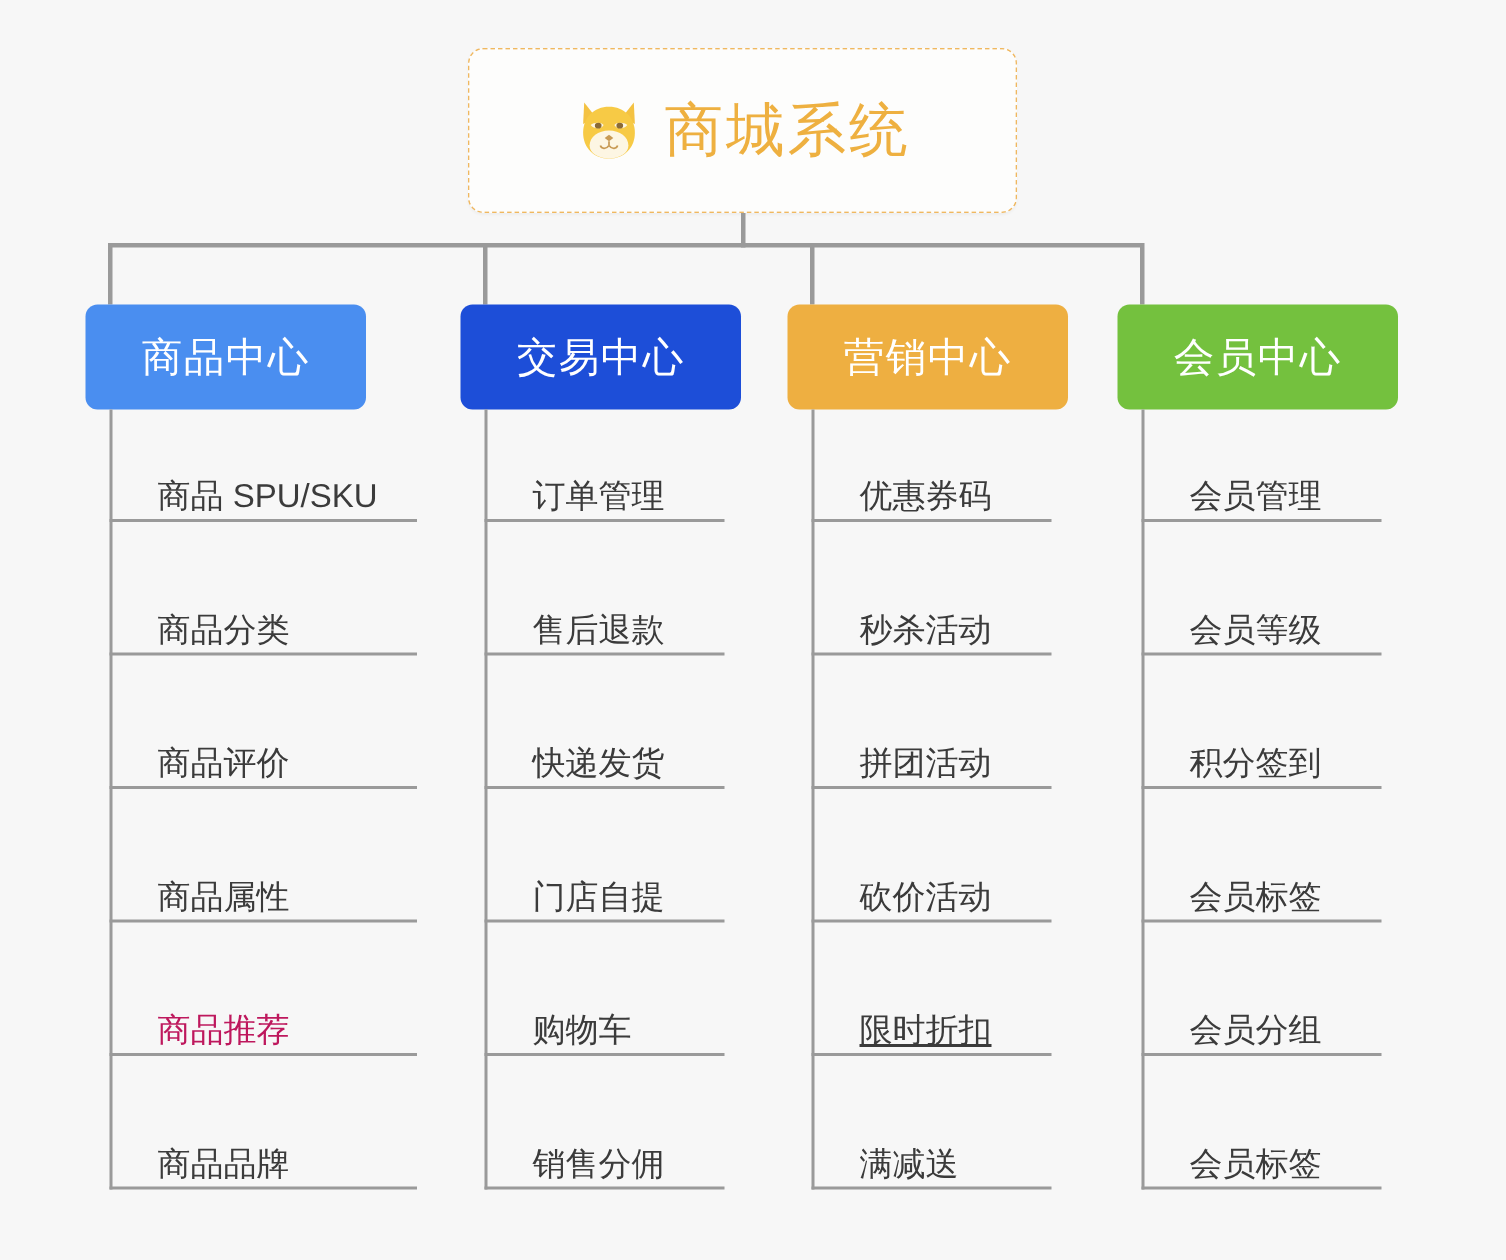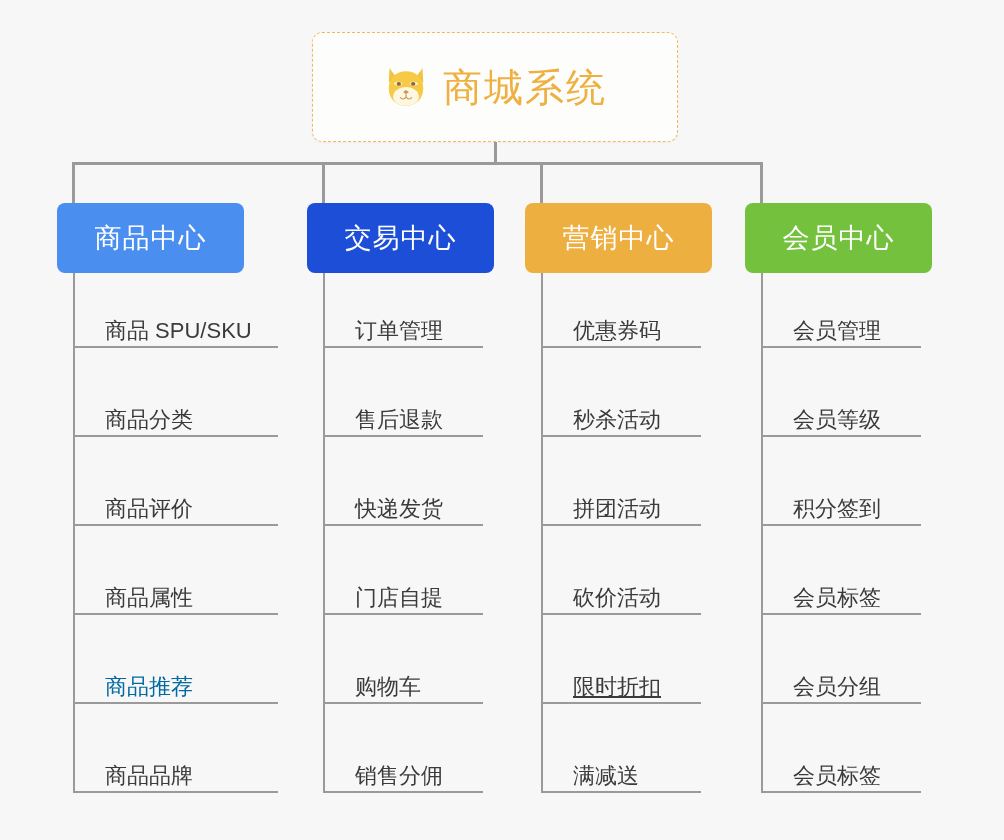--- a/index.html
+++ b/index.html
@@ -160,21 +160,21 @@
         <div class="leaf-item" style="top: 253px;">
           <div class="leaf-rule" style="width: 205px; background: rgb(154, 154, 154);"></div>
           <span class="leaf-label" style="color: rgb(59, 59, 59);">商品评价</span>
         </div>
         <div class="leaf-item" style="top: 342px;">
           <div class="leaf-rule" style="width: 205px; background: rgb(154, 154, 154);"></div>
           <span class="leaf-label" style="color: rgb(59, 59, 59);">商品属性</span>
         </div>
         <div class="leaf-item" style="top: 431px;">
           <div class="leaf-rule" style="width: 205px; background: rgb(154, 154, 154);"></div>
-          <span class="leaf-label" style="color: #0369a1; margin-top: 48px;">商品推荐</span>
+          <span class="leaf-label" style="color: #be185d; margin-top: 48px;">商品推荐</span>
         </div>
         <div class="leaf-item" style="top: 520px;">
           <div class="leaf-rule" style="width: 205px; background: rgb(154, 154, 154);"></div>
           <span class="leaf-label" style="color: rgb(59, 59, 59);">商品品牌</span>
         </div>
       </div>
       <div class="cat-box" style="left: 307px; width: 187px; background: #1d4ed8;">
         <span>交易中心</span>
       </div>
       <div class="leaf-col" style="left: 323px;">

